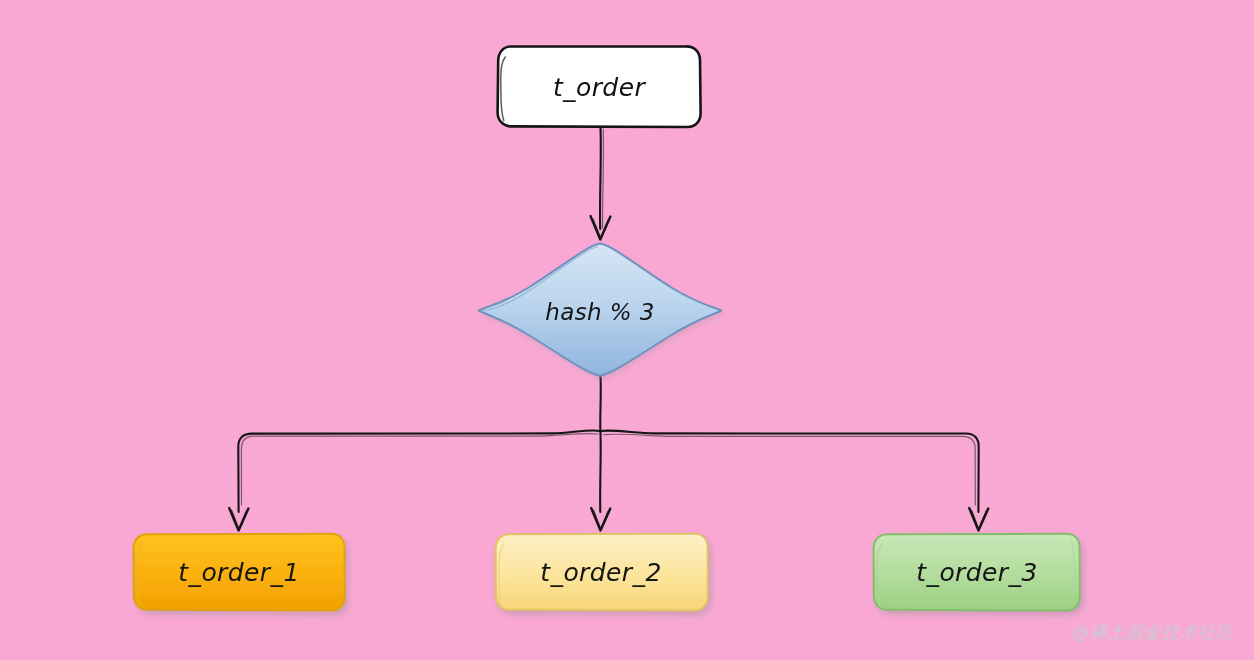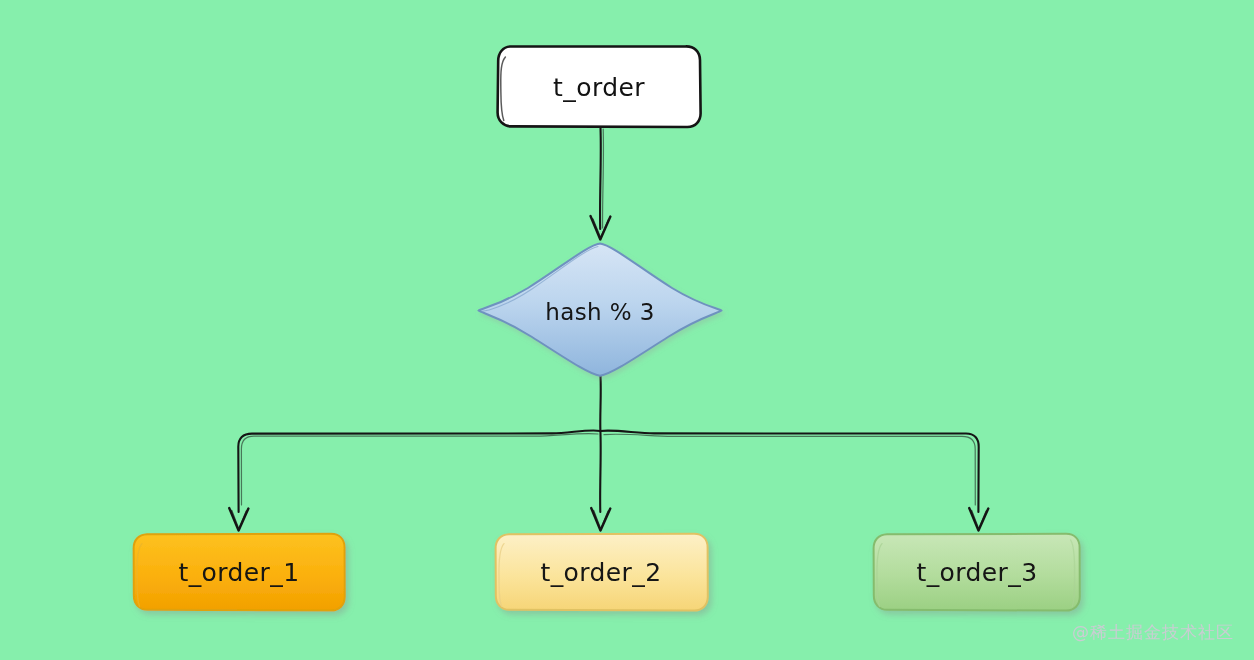--- a/index.html
+++ b/index.html
@@ -8,22 +8,23 @@
     padding: 0;
     background: #ffffff;
   }
   body {
     font-family: "DejaVu Sans", "Liberation Sans", sans-serif;
   }
   #canvas {
     position: relative;
     width: 1254px;
     height: 660px;
-    background: #86efac;
+    background: #f9a8d4;
     overflow: hidden;
+    font-style: italic;
   }
   #diagram-svg {
     position: absolute;
     left: 0;
     top: 0;
     width: 1254px;
     height: 660px;
     display: block;
   }
   .node-label {

